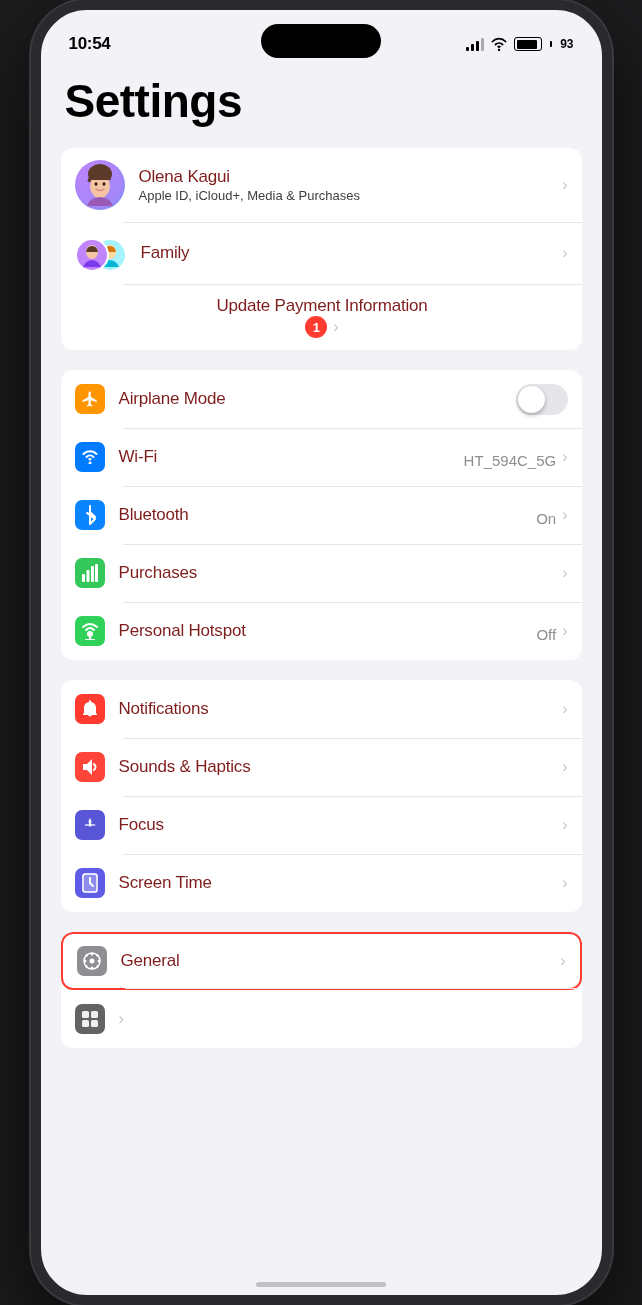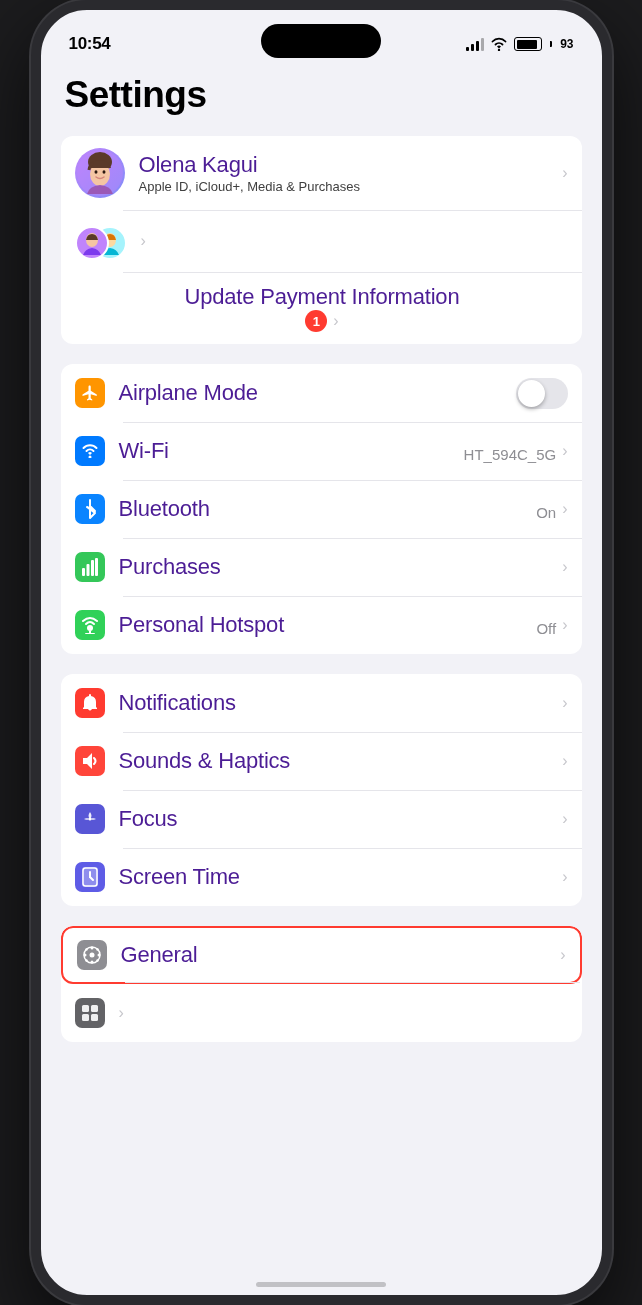--- a/index.html
+++ b/index.html
@@ -152,21 +152,21 @@
     }
 
     
     .content {
       padding: 0 20px;
       overflow-y: auto;
       height: calc(100% - 54px);
     }
 
     .page-title {
-      font-size: 37px;
+      font-size: 46px;
       font-weight: 700;
       color: #000;
       margin: 10px 0 20px 4px;
       letter-spacing: -0.5px;
     }
 
     
     .settings-card {
       background: #fff;
       border-radius: 12px;
@@ -216,22 +216,22 @@
       align-items: center;
       justify-content: center;
       font-size: 26px;
     }
 
     .row-content {
       flex: 1;
     }
 
     .row-title {
-      font-size: 22px;
-      color: #4c1d95;
+      font-size: 17px;
+      color: #7f1d1d;
       letter-spacing: -0.2px;
     }
 
     .row-subtitle {
       font-size: 13px;
       color: #404040;
       margin-top: 1px;
     }
 
     .row-right {
@@ -424,20 +424,23 @@
             </svg>
           </div>
           <div class="family-avatar" style="background:#a5f3fc;">
             <svg width="28" height="28" viewBox="0 0 28 28">
               <ellipse cx="14" cy="11" rx="6" ry="7" fill="#fcd9a0"></ellipse>
               <path d="M8 11 Q9 5 14 5 Q19 5 20 11" fill="#d97706"></path>
               <path d="M5 26 Q7 20 14 19 Q21 20 23 26" fill="#06b6d4"></path>
             </svg>
           </div>
         </div>
+        <div class="row-content">
+          <div class="row-title">Family</div>
+        </div>
         <div class="row-right">
           <span class="chevron">›</span>
         </div>
       </div>
 
       <div class="settings-row no-icon-indent" style="padding-left:16px;flex-direction:column;">
         <div class="row-content">
           <div class="row-title">Update Payment Information</div>
         </div>
         <div class="row-right">

